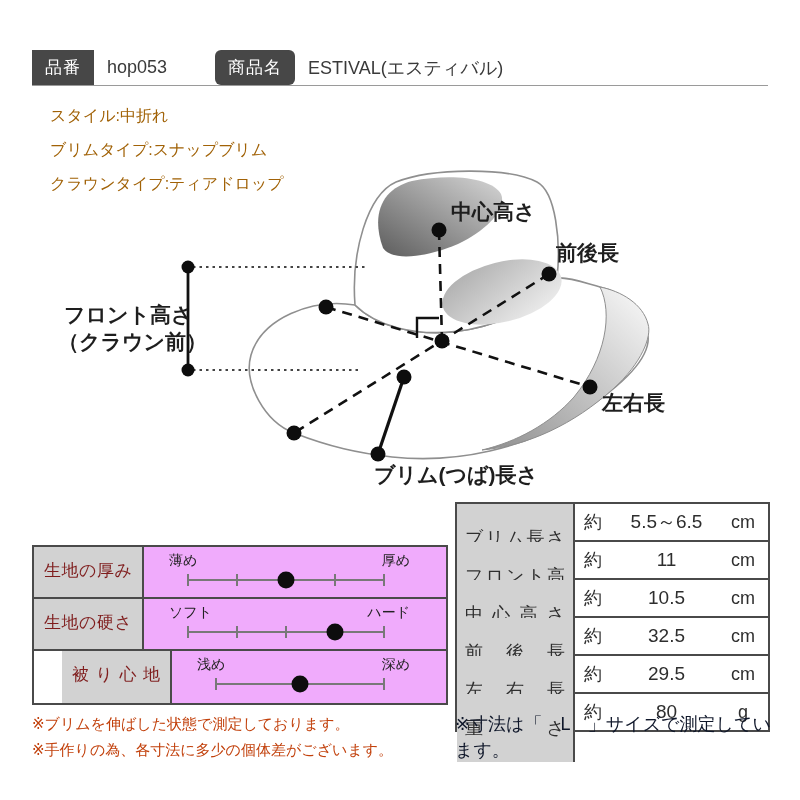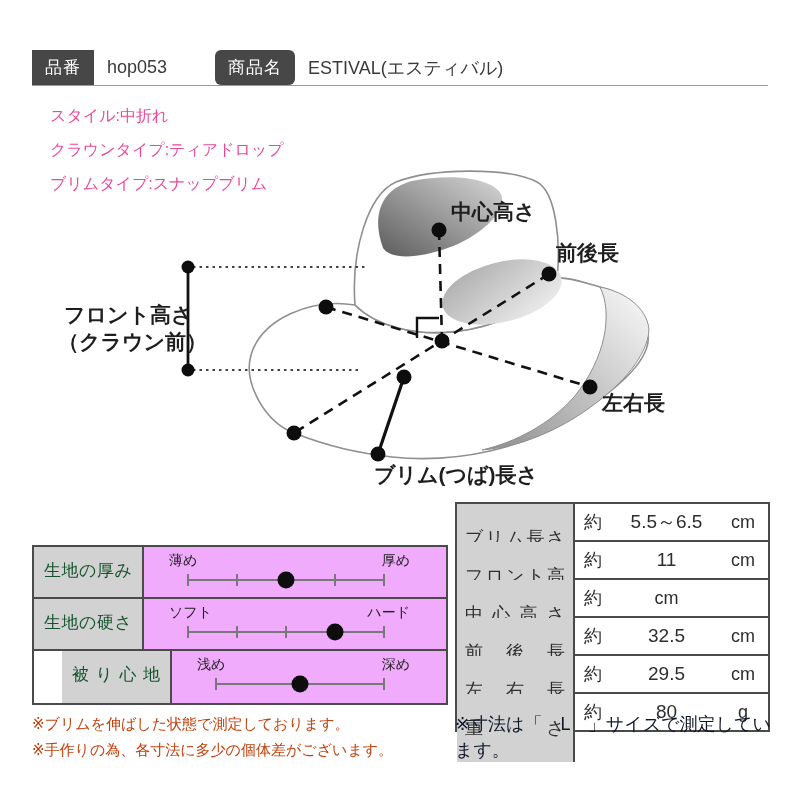--- a/index.html
+++ b/index.html
@@ -8,33 +8,33 @@
 
   
   .hdr{position:absolute;left:32px;top:50px;width:736px;height:35px;
        display:flex;align-items:stretch;border-bottom:1px solid #9a9a9a;}
   .badge{background:#474747;color:#fff;font-size:17px;display:flex;align-items:center;
          justify-content:center;padding:0 13px;letter-spacing:1px;}
   .badge2{margin-left:48px;border-radius:6px;}
   .hval{font-size:18px;color:#3a3a3a;display:flex;align-items:center;margin-left:13px;}
 
   
-  .specs{position:absolute;left:50px;top:99px;font-size:16px;color:#ec4899;}
+  .specs{position:absolute;left:50px;top:99px;font-size:16px;color:#a16207;}
   .specs div{height:34px;line-height:34px;}
 
   
   .diagram{position:absolute;left:0;top:150px;}
   .dlabel{font-size:21px;font-weight:700;fill:#1e1e1e;}
 
   
   .ratings{position:absolute;left:32px;top:545px;width:412px;height:156px;
            border:2px solid #4a4a4a;display:grid;grid-template-rows:1fr 1fr 1fr;}
   .srow{display:grid;grid-template-columns:110px 1fr;border-bottom:2px solid #4a4a4a;}
   .srow:last-child{border-bottom:none;padding-left:28px;}
-  .rlabel{background:#d2d2d2;border-right:2px solid #4a4a4a;font-size:17px;color:#14532d;
+  .rlabel{background:#d2d2d2;border-right:2px solid #4a4a4a;font-size:17px;color:#7f1d1d;
           padding:0 10px;display:block;line-height:48px;
           text-align:justify;text-align-last:justify;}
   .rslider{position:relative;background:#f0abfc;}
   .ends{display:flex;justify-content:space-between;font-size:14px;color:#222;
         margin:5px 36px 0 25px;}
   .track{position:relative;height:15px;margin:3px 62px 0 44px;}
   .track::before{content:"";position:absolute;left:0;right:0;top:6px;border-top:2px solid #787878;}
   .tick{position:absolute;top:1px;width:2px;height:12px;background:#787878;transform:translateX(-50%);}
   .dot{position:absolute;top:7px;width:17px;height:17px;background:#0d0d0d;border-radius:50%;
        transform:translate(-50%,-50%);}
@@ -63,22 +63,22 @@
 
   <div class="hdr">
     <span class="badge">品番</span>
     <span class="hval">hop053</span>
     <span class="badge badge2">商品名</span>
     <span class="hval">ESTIVAL(エスティバル)</span>
   </div>
 
   <div class="specs">
     <div>スタイル:中折れ</div>
+    <div>ブリムタイプ:スナップブリム</div>
     <div>クラウンタイプ:ティアドロップ</div>
-    <div>ブリムタイプ:スナップブリム</div>
   </div>
 
   <svg class="diagram" width="800" height="380" viewBox="0 0 800 380">
     <defs>
       <linearGradient id="gDent" x1="0" y1="1" x2="1" y2="0">
         <stop offset="0" stop-color="#5c5c5c"></stop>
           <stop offset="1" stop-color="#d6d6d6"></stop>
       </linearGradient>
       <linearGradient id="gOval" x1="0" y1="0" x2="1" y2="1">
         <stop offset="0" stop-color="#a8a8a8"></stop>
@@ -202,20 +202,21 @@
     </div>
     <div class="mrow">
       <div class="mlabel">フロント高さ</div>
       <div class="mapprox">約</div>
       <div class="mvalue">11</div>
       <div class="munit">cm</div>
     </div>
     <div class="mrow">
       <div class="mlabel">中心高さ</div>
       <div class="mapprox">約</div>
+      <div class="mvalue">10.5</div>
       <div class="munit">cm</div>
     </div>
     <div class="mrow">
       <div class="mlabel">前後長</div>
       <div class="mapprox">約</div>
       <div class="mvalue">32.5</div>
       <div class="munit">cm</div>
     </div>
     <div class="mrow">
       <div class="mlabel">左右長</div>

